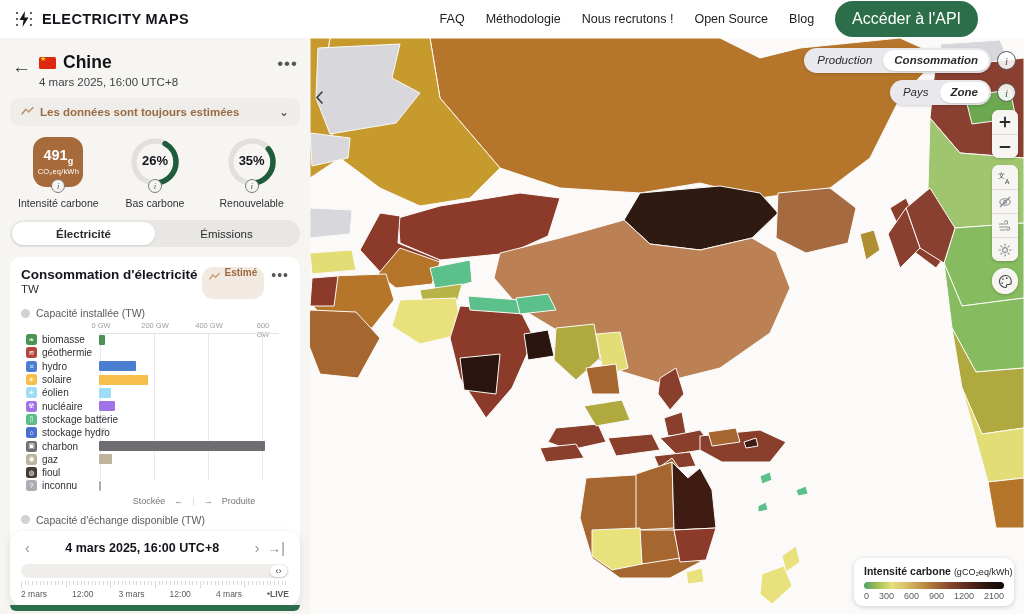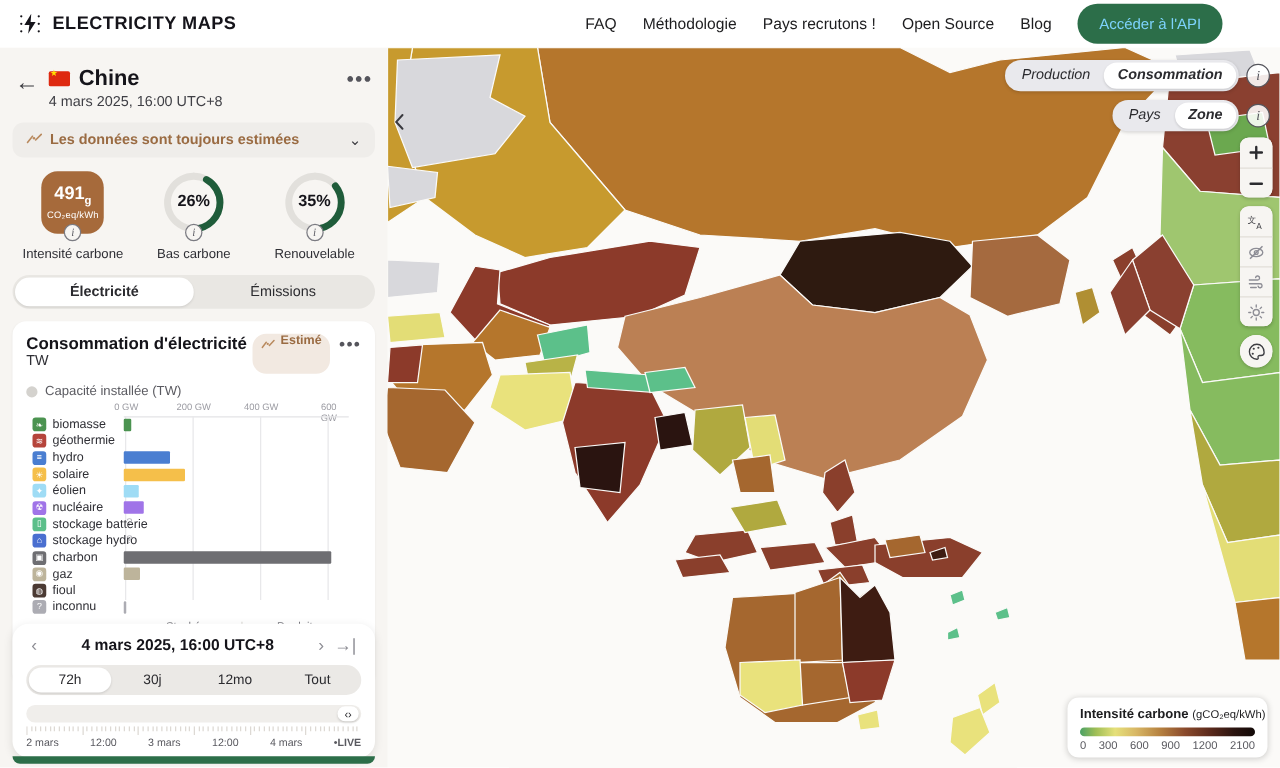--- a/index.html
+++ b/index.html
@@ -17,21 +17,21 @@
     background: #ffffff; display: flex; align-items: center; z-index: 40; gap: 20px;
   }
   .brand { display: flex; align-items: center; gap: 8px; padding-left: 14px; }
   .brand-logo { width: 20px; height: 20px; position: relative; }
   .brand-name {
     font-size: 14.5px; font-weight: 700; letter-spacing: 0.4px; color: #15141a;
   }
   .nav { margin-left: auto; display: flex; align-items: center; gap: 21px; padding-right: 14px; }
   .nav-link { font-size: 12.5px; color: #1d1d1f; text-decoration: none; white-space: nowrap; }
   .api-btn {
-    background: #2c6e49; color: #7dd3fc; font-size: 12px; font-weight: 500;
+    background: #2c6e49; color: #ffffff; font-size: 16px; font-weight: 500;
     border: none; border-radius: 22px; padding: 9px 17px; white-space: nowrap;
     cursor: pointer;
   }
 
   
   .map-wrap {
     position: absolute; top: 38px; left: 0; width: 1024px; height: 576px;
     background: #fbfaf8; overflow: hidden;
   }
   .map-svg { position: absolute; top: 0; left: 0; }
@@ -253,21 +253,21 @@
             <circle cx="17" cy="16" r="0.9" fill="#15141a"></circle>
           <circle cx="3" cy="10" r="0.9" fill="#15141a"></circle>
             <circle cx="17" cy="10" r="0.9" fill="#15141a"></circle>
         </svg>
       </span>
       <span class="brand-name">ELECTRICITY MAPS</span>
     </div>
     <div class="nav">
       <a class="nav-link" href="#">FAQ</a>
       <a class="nav-link" href="#">Méthodologie</a>
-      <a class="nav-link" href="#">Pays recrutons !</a>
+      <a class="nav-link" href="#">Nous recrutons !</a>
       <a class="nav-link" href="#">Open Source</a>
       <a class="nav-link" href="#">Blog</a>
       <button class="api-btn">Accéder à l'API</button>
     </div>
   </div>
 
   <div class="map-wrap">
     <svg class="map-svg" width="1024" height="576" viewBox="0 0 1024 576">
       <rect x="0" y="0" width="1024" height="576" fill="#fbfaf8"></rect>
       <g stroke="#fbfaf8" stroke-width="1">
@@ -679,26 +679,20 @@
 
     </div>
 
     <div class="time-card">
       <div class="time-card-foot"></div>
       <div class="time-nav">
         <span class="tn-btn">‹</span>
         <span class="tn-date">4 mars 2025, 16:00 UTC+8</span>
         <span class="tn-btn">›</span>
         <span class="tn-btn">→|</span>
-      </div>
-      <div class="range-tabs">
-        <div class="range-tab active">72h</div>
-        <div class="range-tab">30j</div>
-        <div class="range-tab">12mo</div>
-        <div class="range-tab">Tout</div>
       </div>
       <div class="slider-track">
         <div class="slider-handle">‹›</div>
       </div>
       <div class="ticks-row" id="tickrow">
           <div class="tickmark" style="left: 0px; height: 7px;"></div>
           <div class="tickmark" style="left: 3.72222px; height: 4px;"></div>
           <div class="tickmark" style="left: 7.44444px; height: 4px;"></div>
           <div class="tickmark" style="left: 11.1667px; height: 4px;"></div>
           <div class="tickmark" style="left: 14.8889px; height: 4px;"></div>

